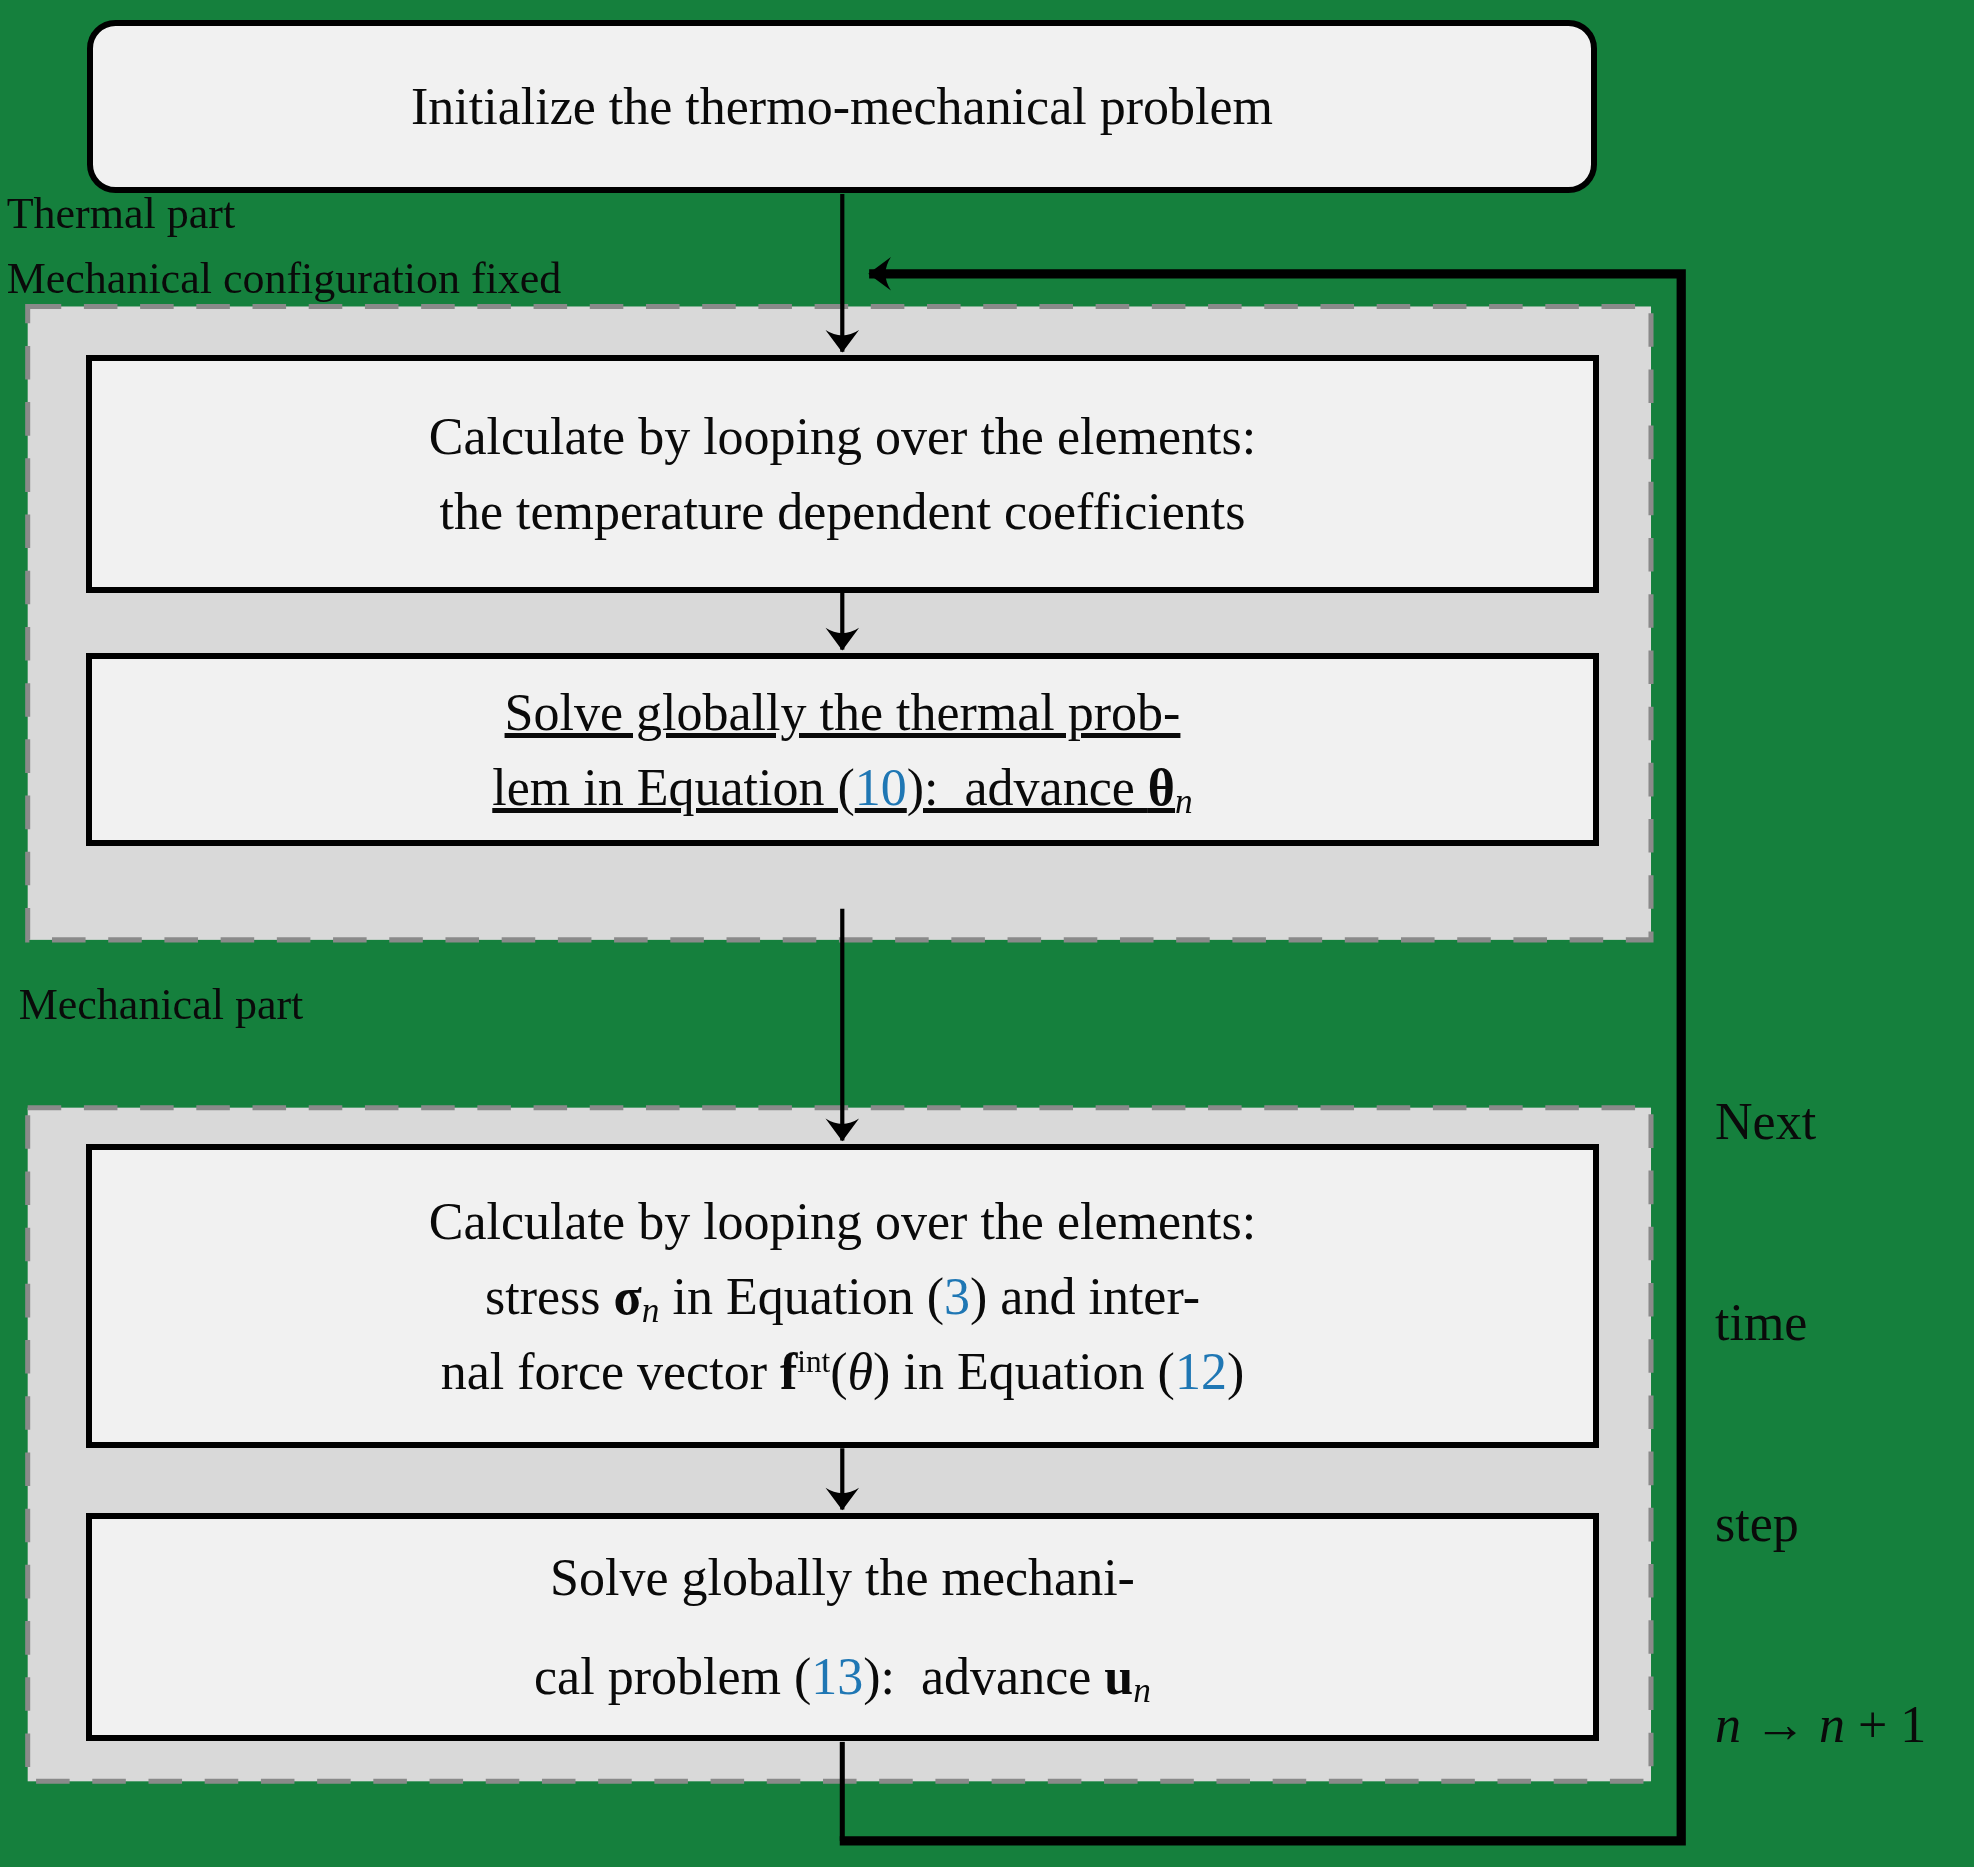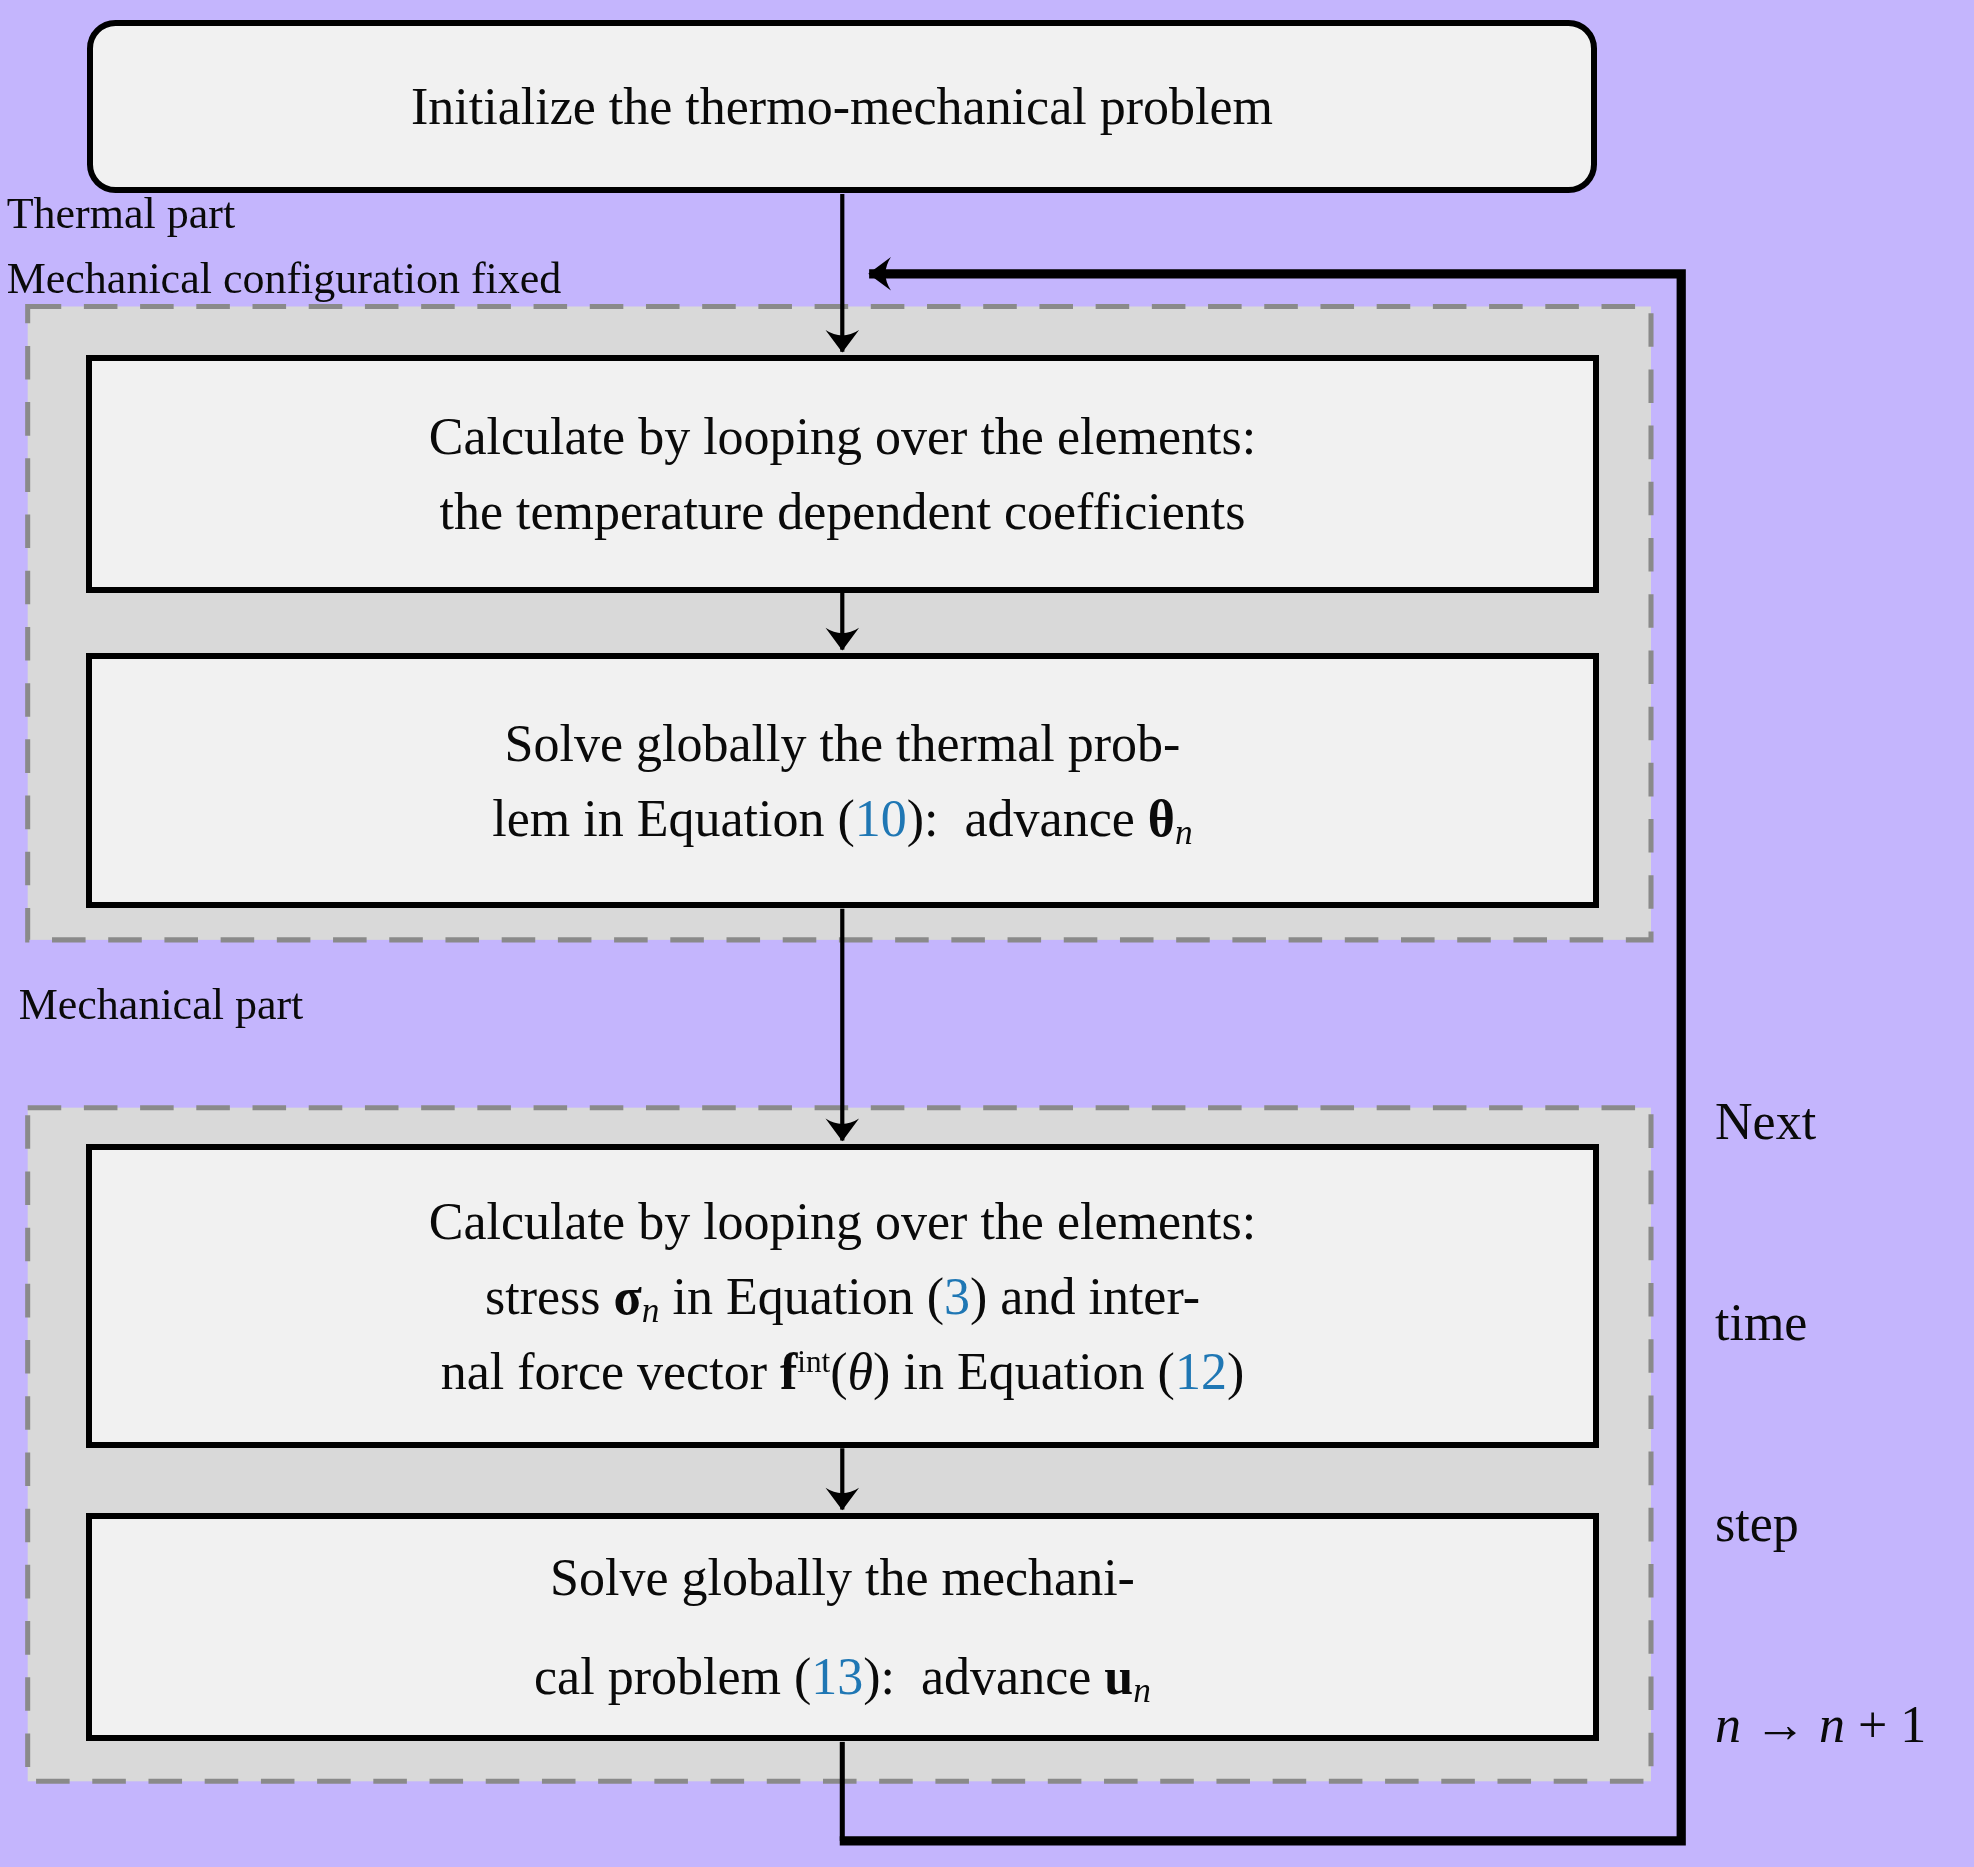--- a/index.html
+++ b/index.html
@@ -4,21 +4,21 @@
 <style>
   html, body {
     margin: 0;
     padding: 0;
     background: #ffffff;
   }
   .stage {
     position: relative;
     width: 1974px;
     height: 1868px;
-    background: #c4b5fd;
+    background: #15803d;
     font-family: "Liberation Serif", "DejaVu Serif", serif;
     color: #0a0a0a;
     overflow: hidden;
   }
   .layer-svg {
     position: absolute;
     left: 0; top: 0;
     width: 1974px;
     height: 1868px;
     z-index: 0;
@@ -38,21 +38,21 @@
     line-height: 75px;
   }
   .node .line {
     white-space: pre-wrap;
   }
   .rounded {
     border-radius: 28.5px;
   }
   .top-box      { left: 87px; top: 20px;   width: 1510px; height: 173px; }
   .box-coeff    { left: 86px; top: 355px;  width: 1513px; height: 238px; }
-  .box-thermal  { left: 86px; top: 653px;  width: 1513px; height: 255px; }
+  .box-thermal  { left: 86px; top: 653px;  width: 1513px; height: 193px; text-decoration: underline; }
   .box-stress   { left: 86px; top: 1144px; width: 1513px; height: 304px; }
   .box-mech     { left: 86px; top: 1513px; width: 1513px; height: 228px; gap: 24px; }
 
   .section-label {
     position: absolute;
     left: 6.7px;
     z-index: 2;
     font-size: 44px;
     line-height: 65px;
     white-space: nowrap;

